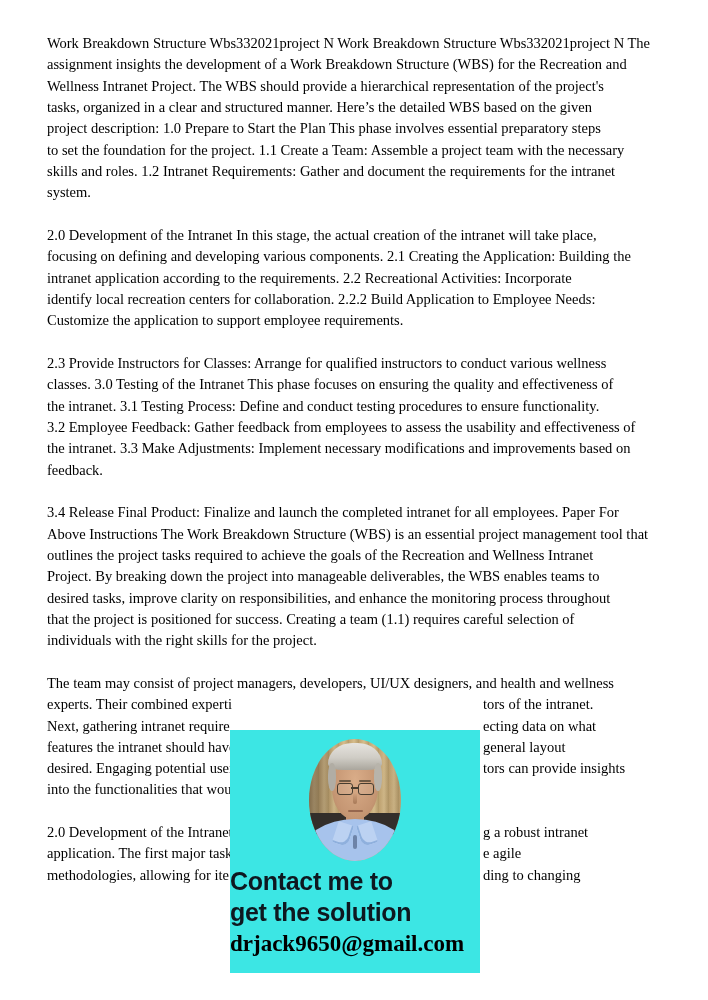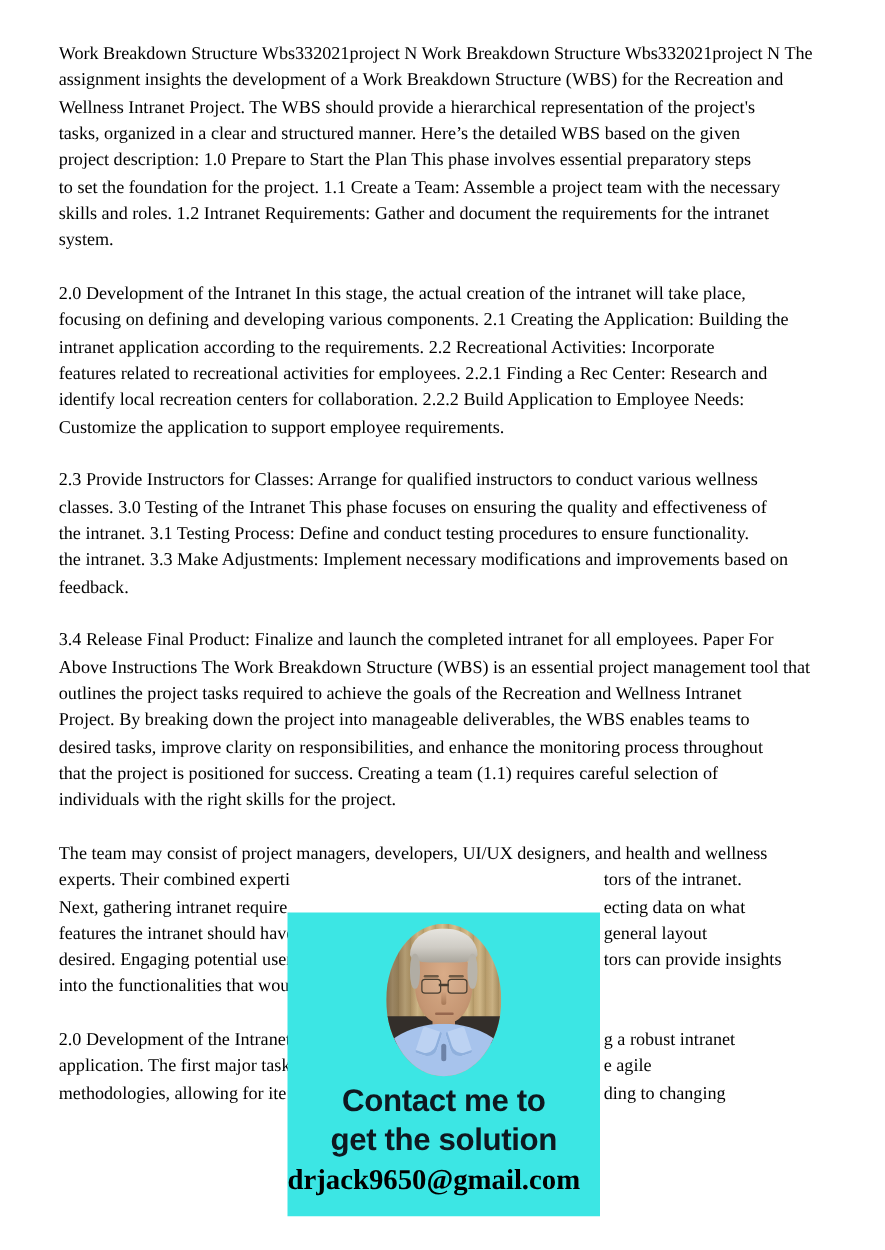--- a/index.html
+++ b/index.html
@@ -11,21 +11,21 @@
     font-family:"Liberation Serif",serif;
     font-size:14.5px;line-height:21.33px;color:#000000;
   }
   .para{margin:0 0 21.33px 0;}
   .line{white-space:pre;position:relative;min-height:21.33px;}
   .frag-right{position:absolute;left:436px;top:0;white-space:pre;}
 
   
   .promo{position:absolute;left:230px;top:730px;width:250px;height:243px;z-index:10;}
   .headline{
-    position:absolute;top:136px;left:0;width:100%;text-align:center;
+    position:absolute;top:136px;left:0;width:100%;text-align:left;
     font-family:"Liberation Sans",sans-serif;font-weight:700;
     font-size:25px;line-height:31px;letter-spacing:-0.3px;
   }
   .email{
     position:absolute;top:201px;left:0;width:100%;text-align:left;
     font-family:"Liberation Serif",serif;font-weight:700;font-size:23px;
   }
 
   
   .photo{position:absolute;left:79px;top:9px;width:92px;height:122px;border-radius:50%;overflow:hidden;}
@@ -74,28 +74,28 @@
         <div class="line">tasks, organized in a clear and structured manner. Here’s the detailed WBS based on the given</div>
         <div class="line">project description: 1.0 Prepare to Start the Plan This phase involves essential preparatory steps</div>
         <div class="line">to set the foundation for the project. 1.1 Create a Team: Assemble a project team with the necessary</div>
         <div class="line">skills and roles. 1.2 Intranet Requirements: Gather and document the requirements for the intranet</div>
         <div class="line">system.</div>
       </div>
       <div class="para">
         <div class="line">2.0 Development of the Intranet In this stage, the actual creation of the intranet will take place,</div>
         <div class="line">focusing on defining and developing various components. 2.1 Creating the Application: Building the</div>
         <div class="line">intranet application according to the requirements. 2.2 Recreational Activities: Incorporate</div>
-        <div class="line">features related to recreational activities for employees. 2.2.1 Finding a Rec Center: Research and</div>
         <div class="line">identify local recreation centers for collaboration. 2.2.2 Build Application to Employee Needs:</div>
         <div class="line">Customize the application to support employee requirements.</div>
       </div>
       <div class="para">
         <div class="line">2.3 Provide Instructors for Classes: Arrange for qualified instructors to conduct various wellness</div>
         <div class="line">classes. 3.0 Testing of the Intranet This phase focuses on ensuring the quality and effectiveness of</div>
         <div class="line">the intranet. 3.1 Testing Process: Define and conduct testing procedures to ensure functionality.</div>
+        <div class="line">3.2 Employee Feedback: Gather feedback from employees to assess the usability and effectiveness of</div>
         <div class="line">the intranet. 3.3 Make Adjustments: Implement necessary modifications and improvements based on</div>
         <div class="line">feedback.</div>
       </div>
       <div class="para">
         <div class="line">3.4 Release Final Product: Finalize and launch the completed intranet for all employees. Paper For</div>
         <div class="line">Above Instructions The Work Breakdown Structure (WBS) is an essential project management tool that</div>
         <div class="line">outlines the project tasks required to achieve the goals of the Recreation and Wellness Intranet</div>
         <div class="line">Project. By breaking down the project into manageable deliverables, the WBS enables teams to</div>
         <div class="line">desired tasks, improve clarity on responsibilities, and enhance the monitoring process throughout</div>
         <div class="line">that the project is positioned for success. Creating a team (1.1) requires careful selection of</div>

